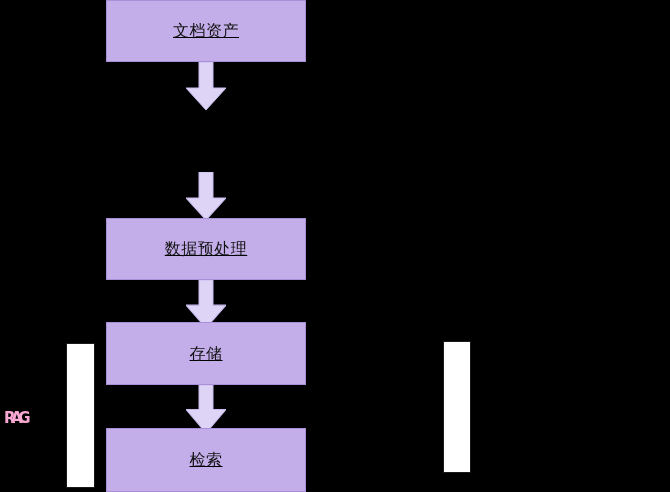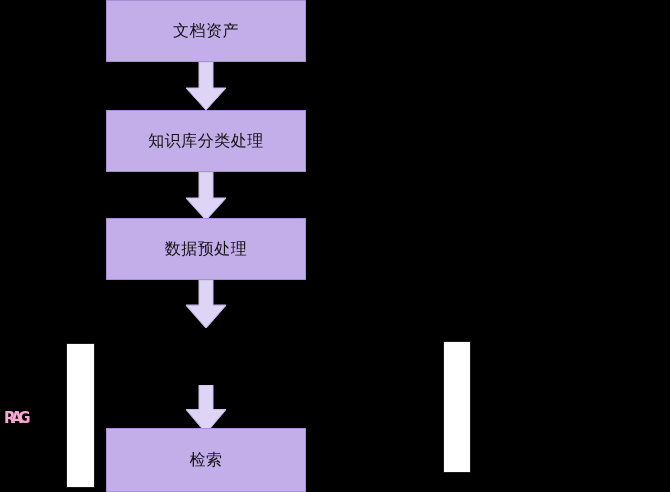--- a/index.html
+++ b/index.html
@@ -30,20 +30,21 @@
     position: absolute;
     left: 106px;
     width: 200px;
     height: 62px;
     background: #c3aee9;
     border: 1px solid #a98fd8;
     box-sizing: border-box;
     display: flex;
     align-items: center;
     justify-content: center;
+    text-decoration: underline;
   }
   .flow-box .box-label {
     color: #111111;
     font-size: 16px;
     line-height: 1;
     letter-spacing: 0.5px;
     white-space: nowrap;
     font-family: "DejaVu Sans", "Liberation Sans", sans-serif;
   }
 
@@ -102,40 +103,40 @@
   <div class="flow-box box-1">
     <span class="box-label">文档资产</span>
   </div>
 
   <div class="flow-arrow arrow-1">
     <svg viewBox="0 0 40 48" preserveAspectRatio="none" aria-hidden="true">
       <polygon points="13,0 27,0 27,26 40,26 20,48 0,26 13,26" fill="#ded4f5" stroke="#c9bcf0" stroke-width="1"></polygon>
     </svg>
   </div>
 
-  <div class="flow-box box-2">
-    <span class="box-label">知识库分类处理</span>
-  </div>
 
   <div class="flow-arrow arrow-2">
     <svg viewBox="0 0 40 46" preserveAspectRatio="none" aria-hidden="true">
       <polygon points="13,0 27,0 27,25 40,25 20,46 0,25 13,25" fill="#ded4f5" stroke="#c9bcf0" stroke-width="1"></polygon>
     </svg>
   </div>
 
   <div class="flow-box box-3">
     <span class="box-label">数据预处理</span>
   </div>
 
   <div class="flow-arrow arrow-3">
     <svg viewBox="0 0 40 42" preserveAspectRatio="none" aria-hidden="true">
       <polygon points="13,0 27,0 27,22 40,22 20,42 0,22 13,22" fill="#ded4f5" stroke="#c9bcf0" stroke-width="1"></polygon>
     </svg>
   </div>
 
+  <div class="flow-box box-4">
+    <span class="box-label">存储</span>
+  </div>
 
   <div class="flow-arrow arrow-4">
     <svg viewBox="0 0 40 43" preserveAspectRatio="none" aria-hidden="true">
       <polygon points="13,0 27,0 27,22 40,22 20,43 0,22 13,22" fill="#ded4f5" stroke="#c9bcf0" stroke-width="1"></polygon>
     </svg>
   </div>
 
   <div class="flow-box box-5">
     <span class="box-label">检索</span>
   </div>

